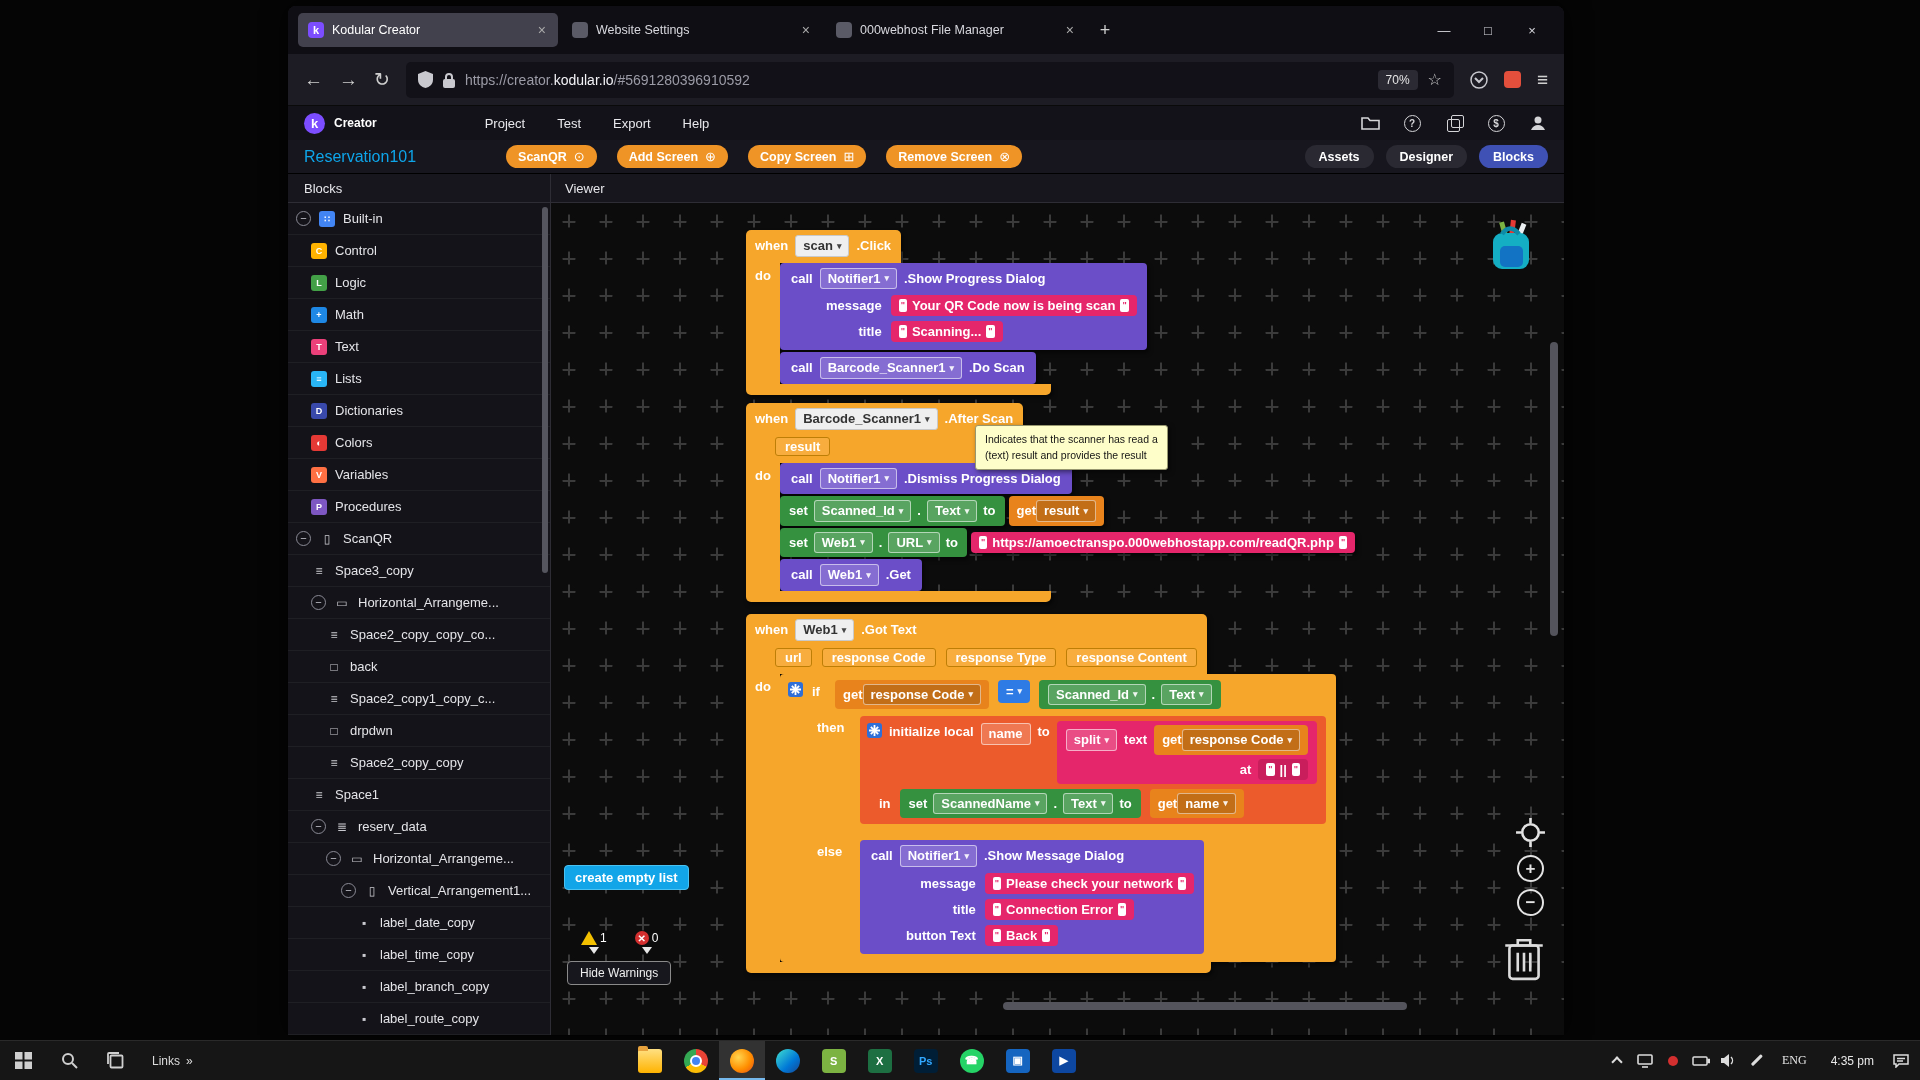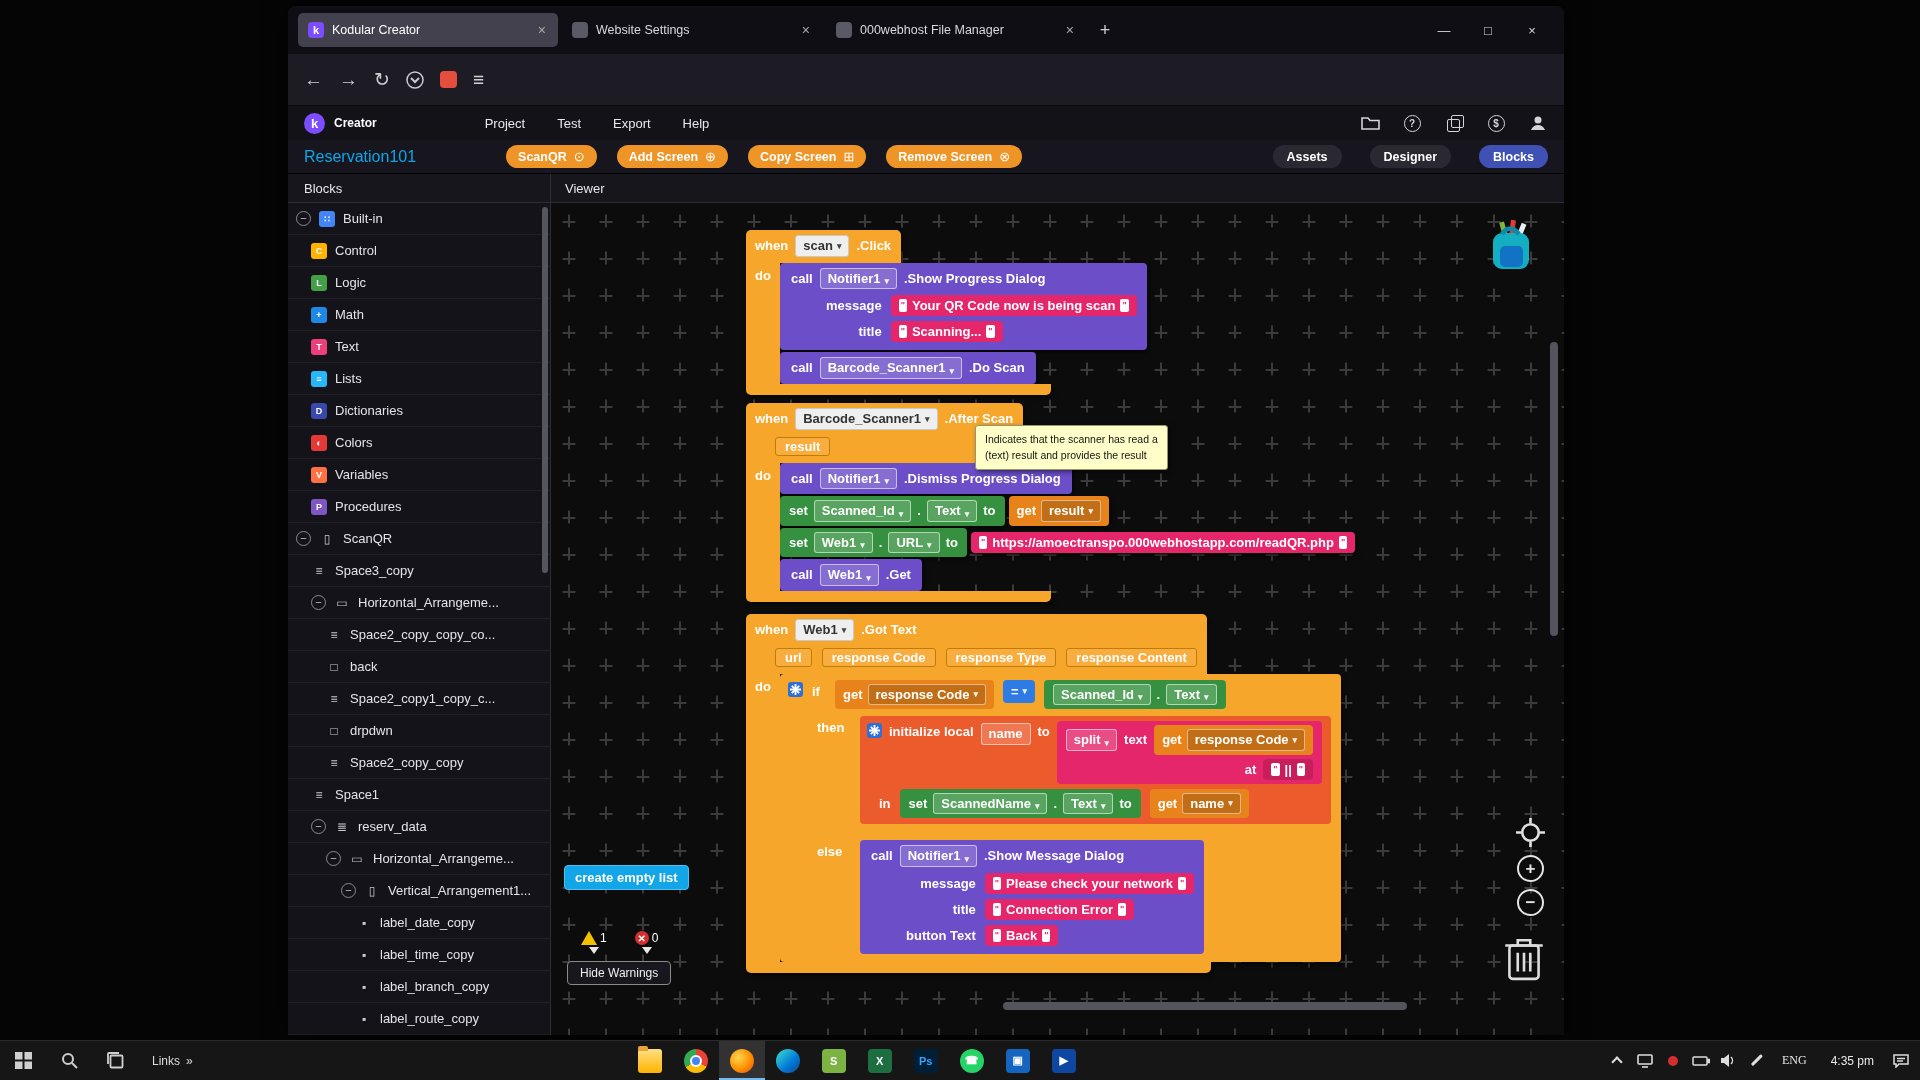--- a/index.html
+++ b/index.html
@@ -46,21 +46,21 @@
   .copyic { position:relative; width:14px; height:14px; }
   .copyic::before, .copyic::after { content:""; position:absolute; width:11px; height:11px; border:1.5px solid #D5D5D8; border-radius:2px; }
   .copyic::before { left:0; top:3px; } .copyic::after { left:4px; top:-1px; }
 
   .ktoolbar { height:34px; background:#17161E; display:flex; align-items:center; padding:0 16px; gap:20px; border-bottom:1px solid #000; }
   .projname { color:#0ea5e9; font-size:16px; }
   .screenbtns { display:flex; gap:20px; margin-left:70px; }
   .obtn { height:23px; background:#EF9426; border-radius:12px; color:#FFF; font-size:12.5px; font-weight:700;
     display:flex; align-items:center; gap:7px; padding:0 12px; }
   .obtn .bic { font-size:13px; font-weight:400; }
-  .rightbtns { margin-left:auto; display:flex; gap:28px; }
+  .rightbtns { margin-left:auto; display:flex; gap:12px; }
   .gbtn { height:23px; background:#2A2932; border-radius:12px; color:#FFF; font-size:12.5px; font-weight:700;
     display:flex; align-items:center; padding:0 14px; }
   .gbtn.activeview { background:#3F51B5; }
 
   .panelstrip { height:29px; display:flex; background:#17161D; border-bottom:1px solid #2E2D35; }
   .pstitle { width:263px; border-right:1px solid #2E2D35; display:flex; align-items:center; padding-left:16px;
     color:#E6E6EA; font-size:13px; }
   .vstitle { flex:1; display:flex; align-items:center; padding-left:14px; color:#E6E6EA; font-size:13px; }
 
   .contentrow { flex:1; display:flex; min-height:0; }
@@ -93,36 +93,36 @@
   .pline { display:flex; align-items:center; gap:10px; margin:7px 0 1px 20px; }
   .param { background:#F8AD3E; border:1px solid #BE7E06; border-radius:3px; padding:1px 9px; font-weight:600; }
   .body { display:flex; align-items:stretch; }
   .do-col { background:#F6A62B; width:34px; padding:5px 0 0 9px; border-radius:0; flex:none; }
   .stack { display:flex; flex-direction:column; align-items:flex-start; }
   .stack > * + * { margin-top:2px; }
   .when-foot { height:11px; background:#F6A62B; border-radius:0 0 5px 5px; }
 
   .pill { display:inline-flex; align-items:center; gap:4px; padding:1px 7px; border-radius:3px; font-weight:600; line-height:1.35; }
   .pill.light { background:#EFEFEF; color:#333; border:1px solid #C9C9C9; }
-  .pill.onp { background:rgba(255,255,255,.18); border:1px solid rgba(255,255,255,.55); color:#FFF;align-items:flex-end; }
+  .pill.onp { background:rgba(255,255,255,.18); border:1px solid rgba(255,255,255,.55); color:#FFF; }
   .dd { font-size:9px; opacity:.9; }
 
   .pblk { background:#6B4EC8; border-radius:4px; width:max-content; }
   .prow { display:flex; align-items:center; gap:7px; padding:5px 11px; }
   .pargs { display:grid; grid-template-columns:auto auto; column-gap:9px; row-gap:5px;
     padding:1px 10px 8px 46px; align-items:center; }
   .alab { justify-self:end; }
   .aval { justify-self:start; }
 
   .strb { display:inline-flex; align-items:center; gap:5px; background:#E5266B; border-radius:4px;
     padding:3px 8px; width:max-content; }
   .strb .q { background:#FFF; color:#E5266B; border-radius:2px; font-size:9px; line-height:1.2; padding:1px 2px; font-weight:700; }
 
   .setb { display:inline-flex; align-items:center; gap:6px; background:#35913F; border-radius:4px; padding:4px 9px; width:max-content; }
-  .getb { display:inline-flex; align-items:center; gap:5px; background:#E8831C; border-radius:4px; padding:4px 8px; width:max-content; }
+  .getb { display:inline-flex; align-items:center; background:#E8831C; border-radius:4px; padding:4px 8px; width:max-content; }
   .getb .pill { background:rgba(0,0,0,.16); border:1px solid rgba(255,255,255,.5); }
   .eqb { display:inline-flex; align-items:center; gap:4px; background:#2E7BE5; border-radius:4px; padding:4px 8px; }
   .setrow { display:flex; align-items:center; gap:4px; }
 
   .ifb { background:#F6A62B; border-radius:4px; padding:6px 10px 8px 8px; width:max-content; }
   .crow { display:flex; align-items:flex-start; gap:9px; }
   .crow + .crow { margin-top:7px;margin-left:29px; }
   .slotlab { min-width:34px; padding-top:4px; }
   .gear { width:15px; height:15px; border-radius:3px; background:#2F6FD8; display:inline-flex;
     align-items:center; justify-content:center; flex:none; margin-top:2px; }
@@ -208,20 +208,32 @@
         <span class="wc">—</span>
         <span class="wc">□</span>
         <span class="wc">×</span>
       </div>
     </div>
 
     <div class="navbar">
       <span class="navic">←</span>
       <span class="navic">→</span>
       <span class="navic">↻</span>
+      <div class="urlbar">
+        <svg width="15" height="17" viewBox="0 0 16 18">
+            <path d="M8 0l8 3v6c0 5-3.5 8-8 9-4.5-1-8-4-8-9V3z" fill="#C9C9CF"></path>
+          </svg>
+        <svg width="12" height="16" viewBox="0 0 12 16">
+            <rect y="7" width="12" height="9" rx="2" fill="#C9C9CF"></rect>
+            <path d="M3 7V5a3 3 0 016 0v2" stroke="#C9C9CF" stroke-width="2" fill="none"></path>
+          </svg>
+        <span class="urltext"><span>https://creator.</span><span class="dom">kodular.io</span><span>/#5691280396910592</span></span>
+        <span class="zoompill">70%</span>
+        <span class="star">☆</span>
+      </div>
       <svg width="18" height="18" viewBox="0 0 18 18">
           <circle cx="9" cy="9" r="8" stroke="#C9C9CF" fill="none" stroke-width="1.5"></circle>
           <path d="M5 7l4 4 4-4" stroke="#C9C9CF" stroke-width="2" fill="none"></path>
         </svg>
       <span class="extred"></span>
       <span class="navic">≡</span>
     </div>
 
     <div class="kheader">
       <span class="klogo">k</span>

